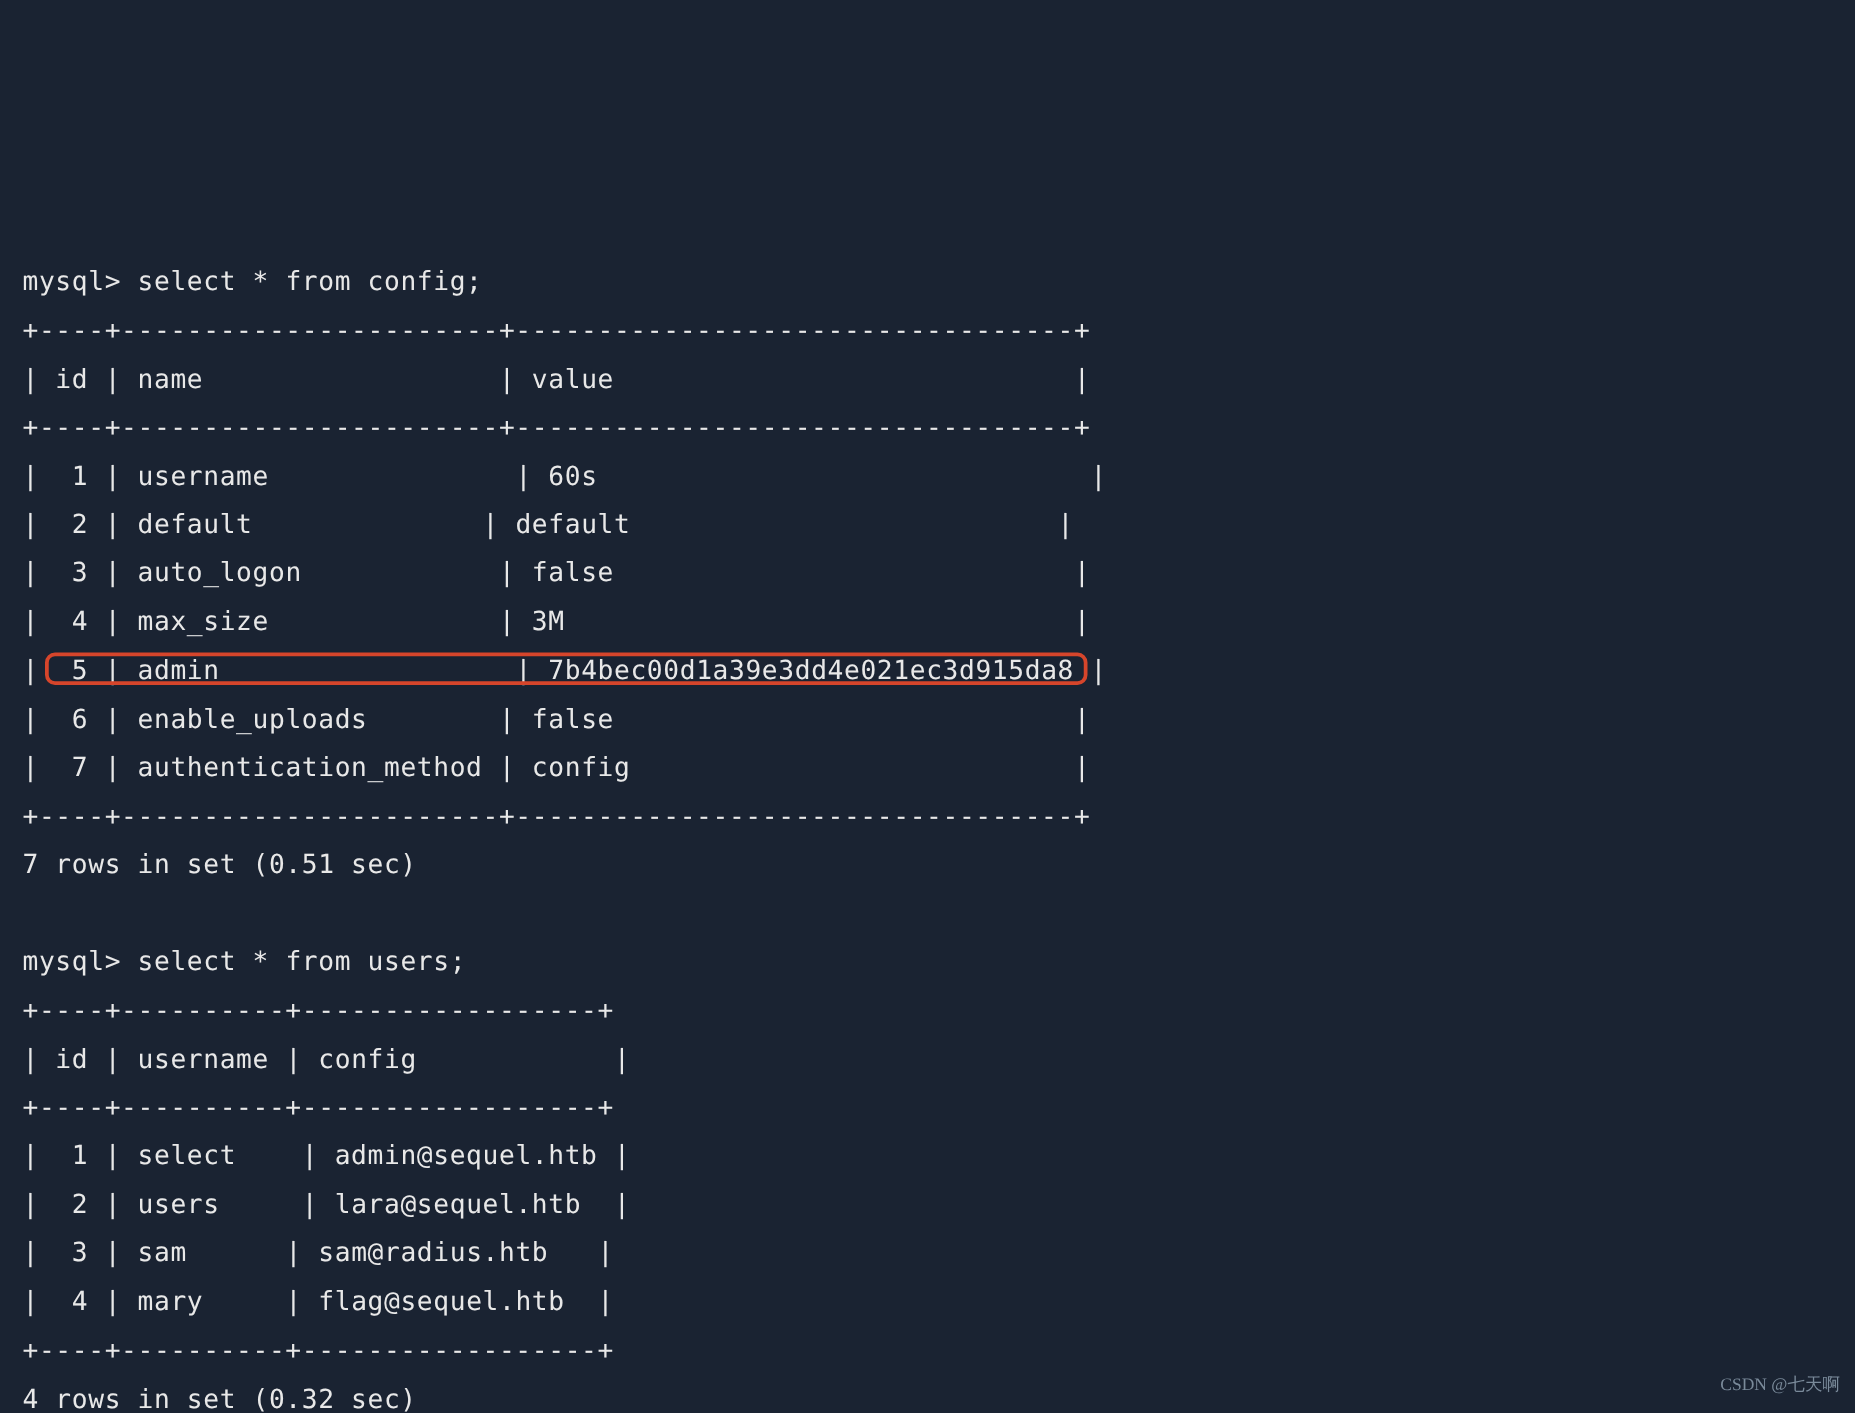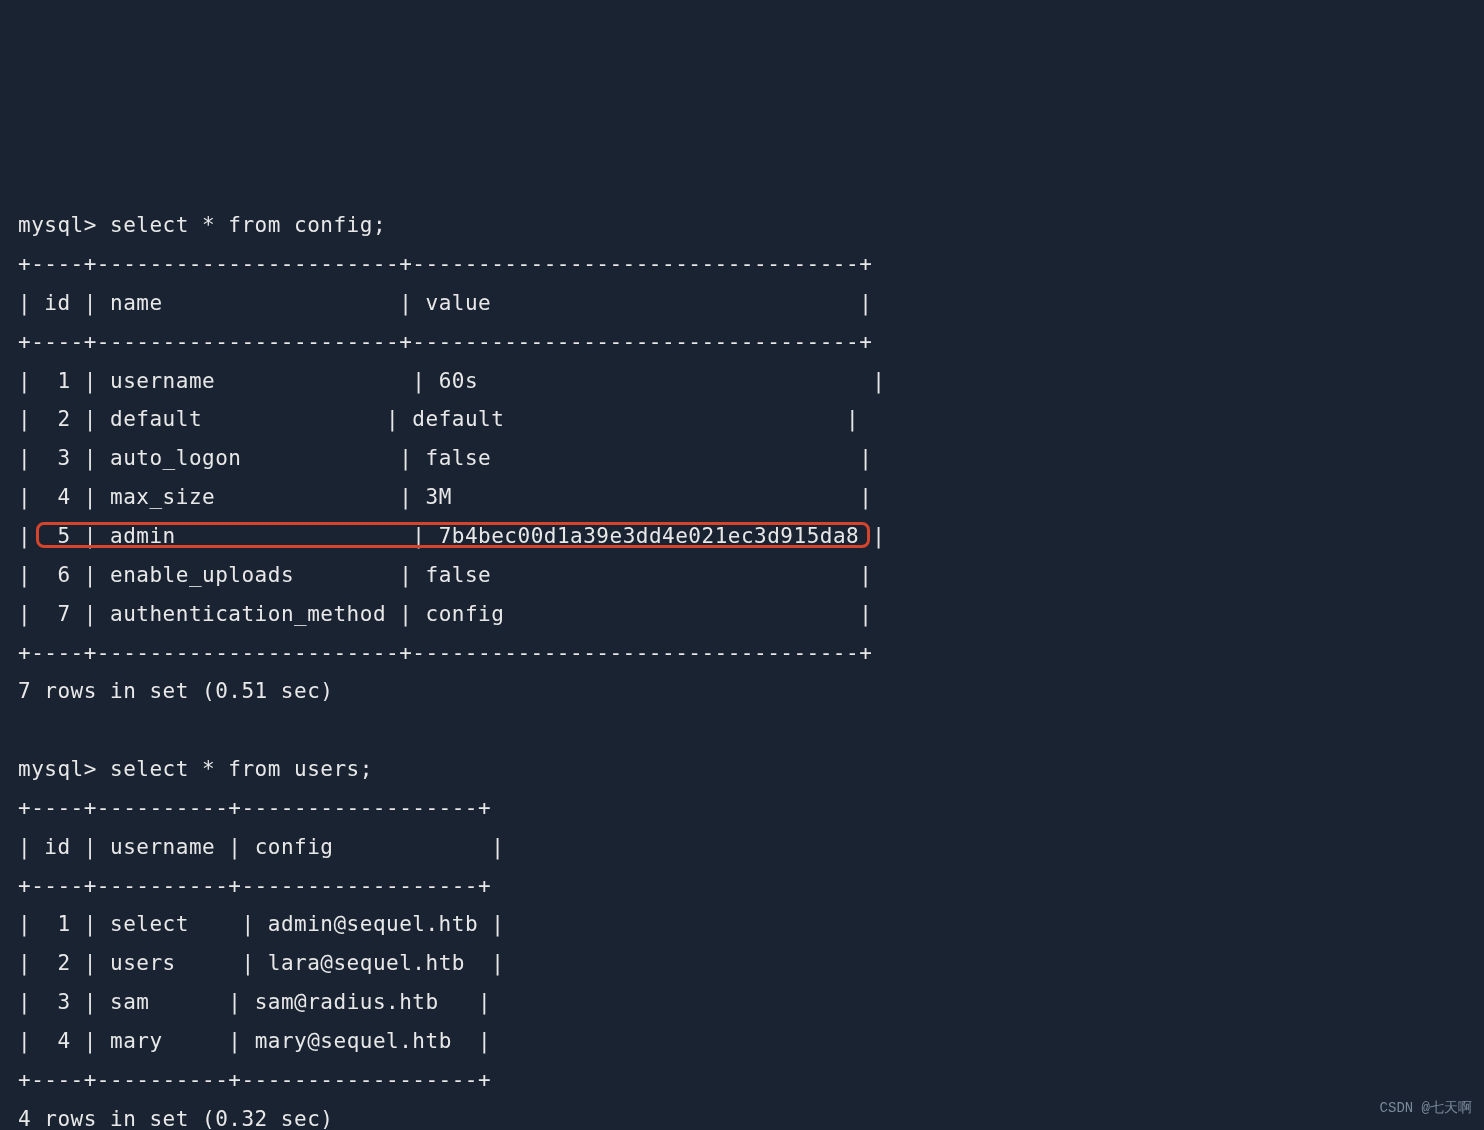--- a/index.html
+++ b/index.html
@@ -25,21 +25,21 @@
       border: 3px solid #d6452b;
       border-radius: 8px;
       pointer-events: none;
     }
     .watermark {
       position: fixed;
       bottom: 8px;
       right: 12px;
       font-size: 14px;
       color: #7a8a9a;
-      font-family: Liberation Mono, monospace;
+      font-family: Liberation Serif, serif;
       letter-spacing: 0;
     }
   </style>
 </head>
 <body>
 
 
 
 <div class="terminal">
 <span><span>mysql&gt;</span> <span>select * from config;</span></span>
@@ -56,21 +56,21 @@
 <span>+----+-----------------------+----------------------------------+</span>
 <span>7 rows in set (0.51 sec)</span>
 
 <span><span>mysql&gt;</span> <span>select * from users;</span></span>
 <span>+----+----------+------------------+</span>
 <span>| <span>id</span> | <span>username</span> | <span>config</span>            |</span>
 <span>+----+----------+------------------+</span>
 <span>|  <span>1</span> | <span>select</span>    | <span>admin@sequel.htb</span> |</span>
 <span>|  <span>2</span> | <span>users</span>     | <span>lara@sequel.htb</span>  |</span>
 <span>|  <span>3</span> | <span>sam</span>      | <span>sam@radius.htb</span>   |</span>
-<span>|  <span>4</span> | <span>mary</span>     | <span>mary@sequel.htb</span>  |</span>
+<span>|  <span>4</span> | <span>mary</span>     | <span>flag@sequel.htb</span>  |</span>
 <span>+----+----------+------------------+</span>
 <span>4 rows in set (0.32 sec)</span>
 <div class="highlight-box" id="hl" style="left: 18px; top: 354.594px; width: 834.359px; height: 26px;"></div>
 </div>
 
 <div class="watermark">CSDN @七天啊</div>
 
 
 
 

